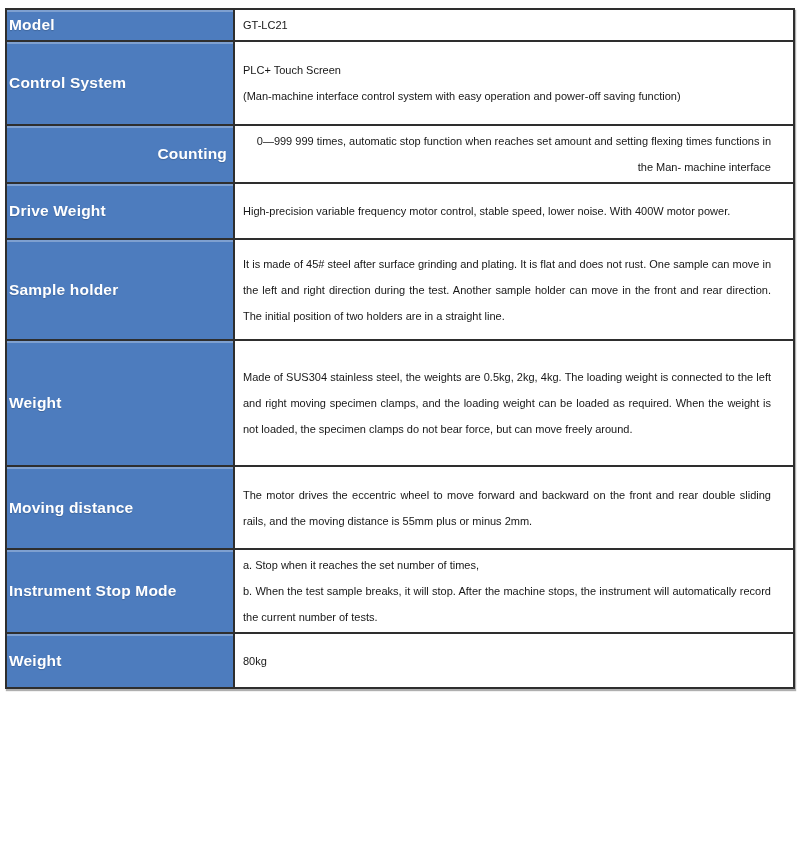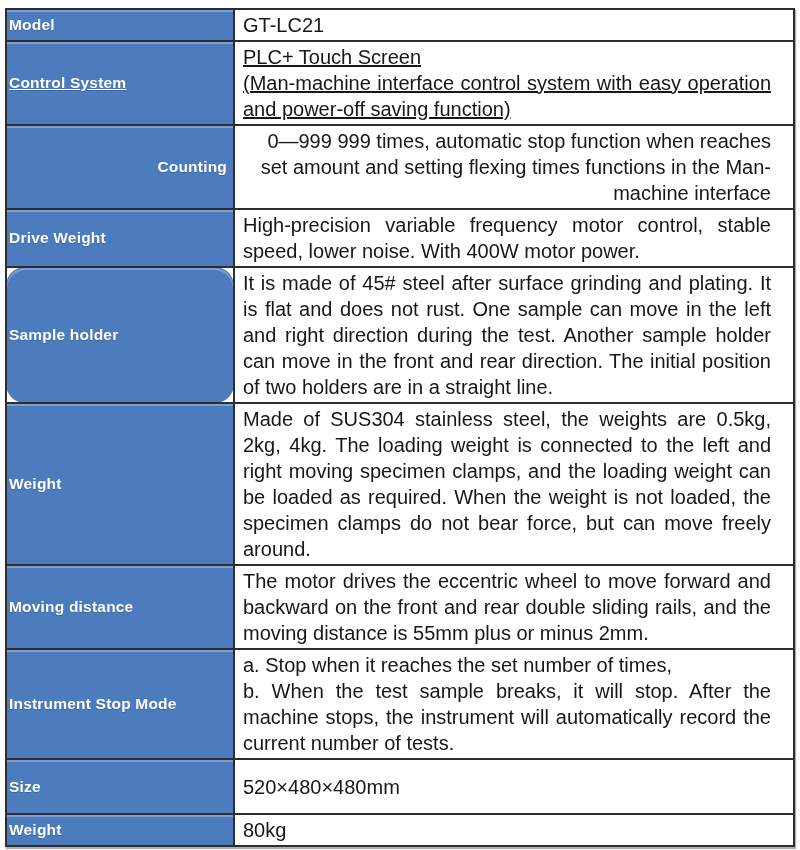--- a/index.html
+++ b/index.html
@@ -32,34 +32,34 @@
     font-weight: bold;
     font-size: 15.5px;
     letter-spacing: 0.2px;
     padding: 2px 6px 2px 2px;
     vertical-align: middle;
     box-shadow: inset 0 2px 0 rgba(255,255,255,0.28);
     text-shadow: 0 1px 1px rgba(0,0,0,0.18);
   }
   td.value-cell {
     color: var(--body-text, #171717);
-    font-size: 20px;
+    font-size: 11px;
     line-height: 26px;
     padding: 2px 22px 2px 8px;
     vertical-align: middle;
     text-align: justify;
     white-space: pre-line;
   }
   
   tr:nth-child(1)  td { height: 31px;  }
-  tr:nth-child(2)  td { height: 84px; text-decoration: underline;  }
+  tr:nth-child(2)  td { height: 84px;  }
   tr:nth-child(3)  td { height: 57px; text-align: right;  }
   tr:nth-child(4)  td { height: 56px;  }
-  tr:nth-child(5)  td { height: 101px; border-radius: 19px; }
-  tr:nth-child(6)  td { height: 104px; }
+  tr:nth-child(5)  td { height: 101px; }
+  tr:nth-child(6)  td { height: 126px; }
   tr:nth-child(7)  td { height: 83px; margin-left: 31px;  }
   tr:nth-child(8)  td { height: 74px;  }
   tr:nth-child(9)  td { height: 55px;  }
   tr:nth-child(10) td { height: 30px;  }
   tr:nth-child(11) td { height: 30px;  }
   tr:nth-child(12) td { height: 30px;  }
 </style>
 </head>
 <body>
 
@@ -94,22 +94,18 @@
       <tr>
         <td class="label-cell">Moving distance</td>
         <td class="value-cell">The motor drives the eccentric wheel to move forward and backward on the front and rear double sliding rails, and the moving distance is 55mm plus or minus 2mm.</td>
       </tr>
       <tr>
         <td class="label-cell">Instrument Stop Mode</td>
         <td class="value-cell">a. Stop when it reaches the set number of times,
 b. When the test sample breaks, it will stop. After the machine stops, the instrument will automatically record the current number of tests.</td>
       </tr>
       <tr>
-        <td class="label-cell">Size</td>
-        <td class="value-cell">520×480×480mm</td>
-      </tr>
-      <tr>
         <td class="label-cell">Weight</td>
         <td class="value-cell">80kg</td>
       </tr>
     </tbody>
   </table>
 </div>
 
 </body></html>

